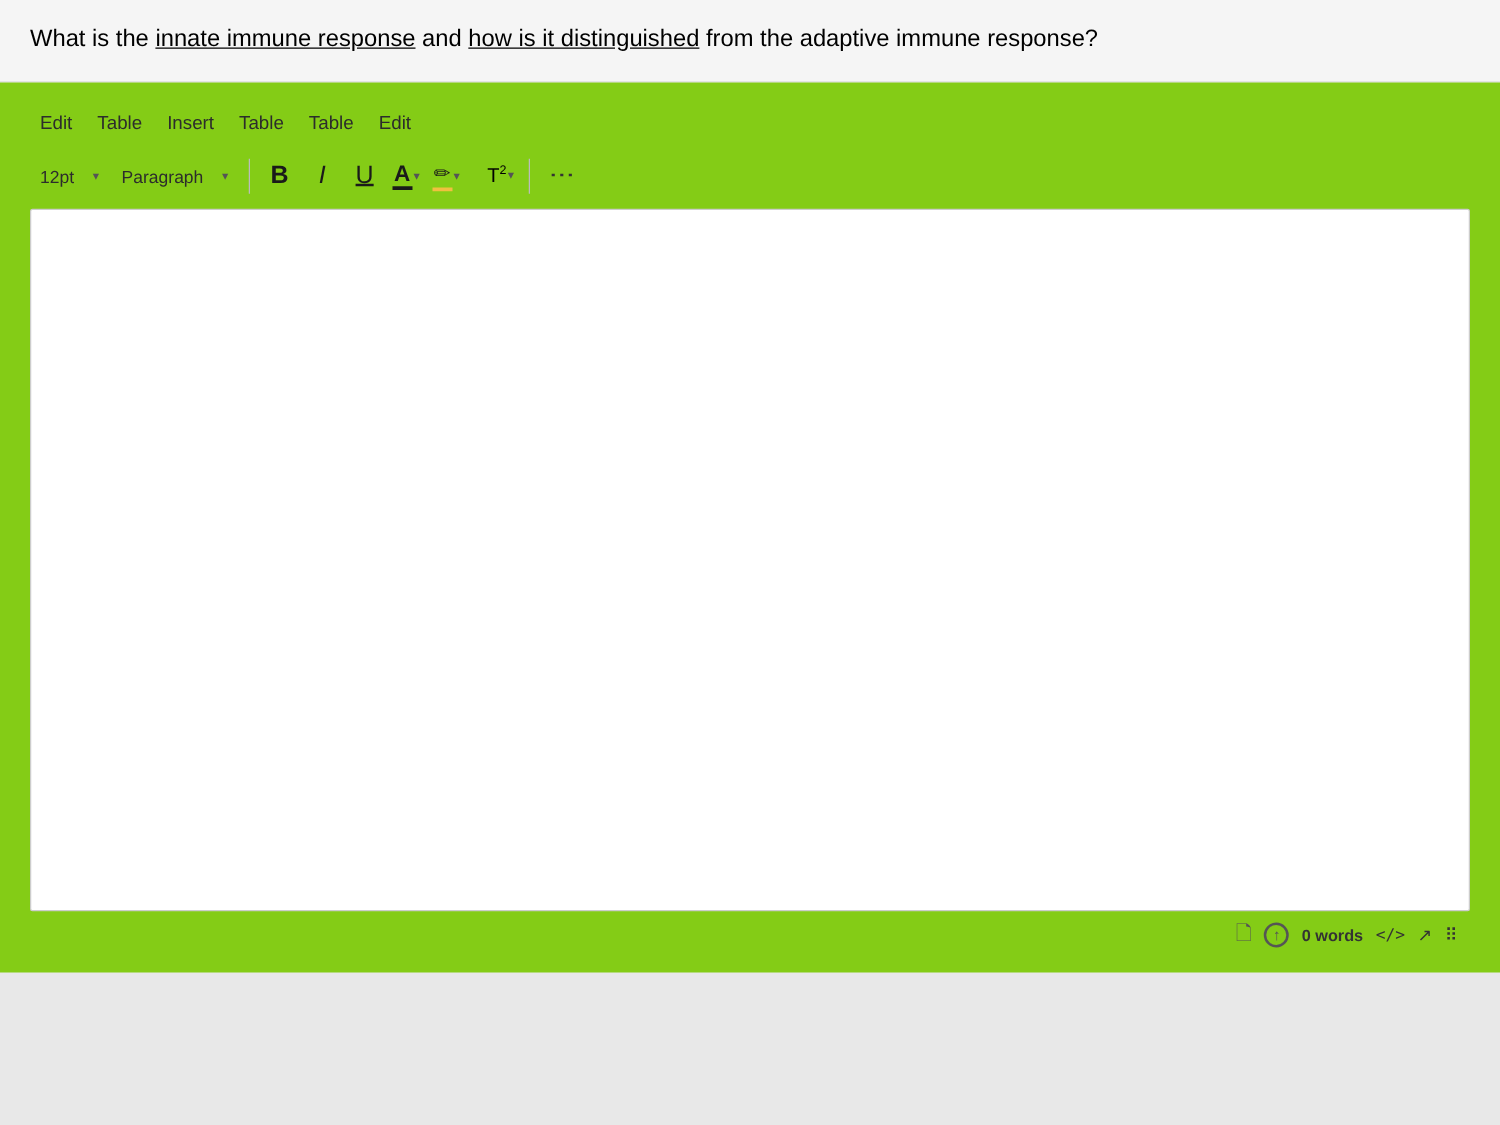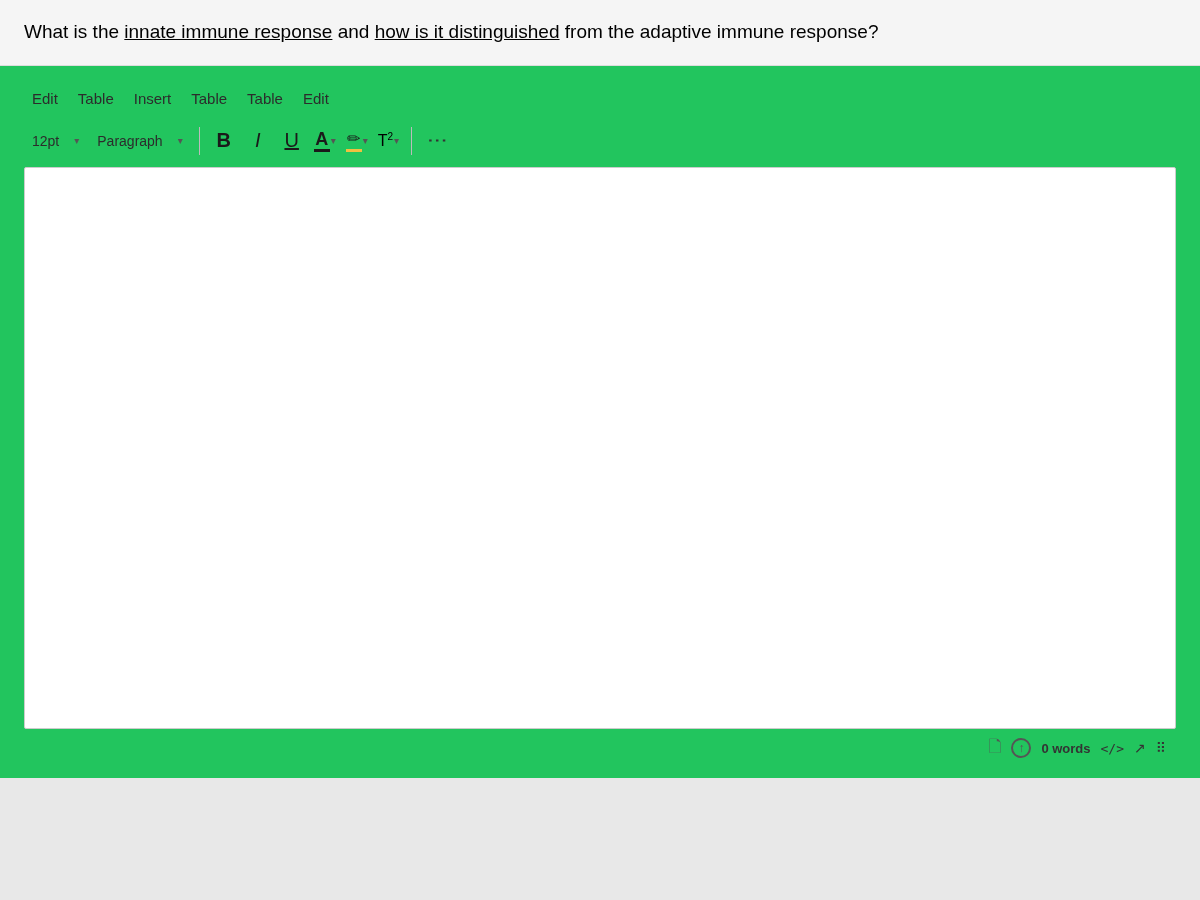--- a/index.html
+++ b/index.html
@@ -28,21 +28,21 @@
 
     .question-text {
       max-width: 1150px;
     }
 
     .underline-link {
       text-decoration: underline;
     }
 
     .editor-container {
-      background-color: #22c55e;
+      background-color: #84cc16;
       margin: 0;
       padding: 20px 24px 16px 24px;
     }
 
     .menu-bar {
       display: flex;
       align-items: center;
       gap: 4px;
       padding: 0 0 10px 0;
       font-size: 15px;
@@ -164,20 +164,21 @@
     .highlight-bar {
       width: 16px;
       height: 3px;
       background-color: #f0c040;
       margin-top: 1px;
     }
 
     .superscript-btn {
       font-size: 16px;
       position: relative;
+      margin-left: 12px;
     }
 
     .sup-text {
       font-size: 10px;
       vertical-align: super;
     }
 
     .more-btn {
       font-size: 20px;
       letter-spacing: 1px;

